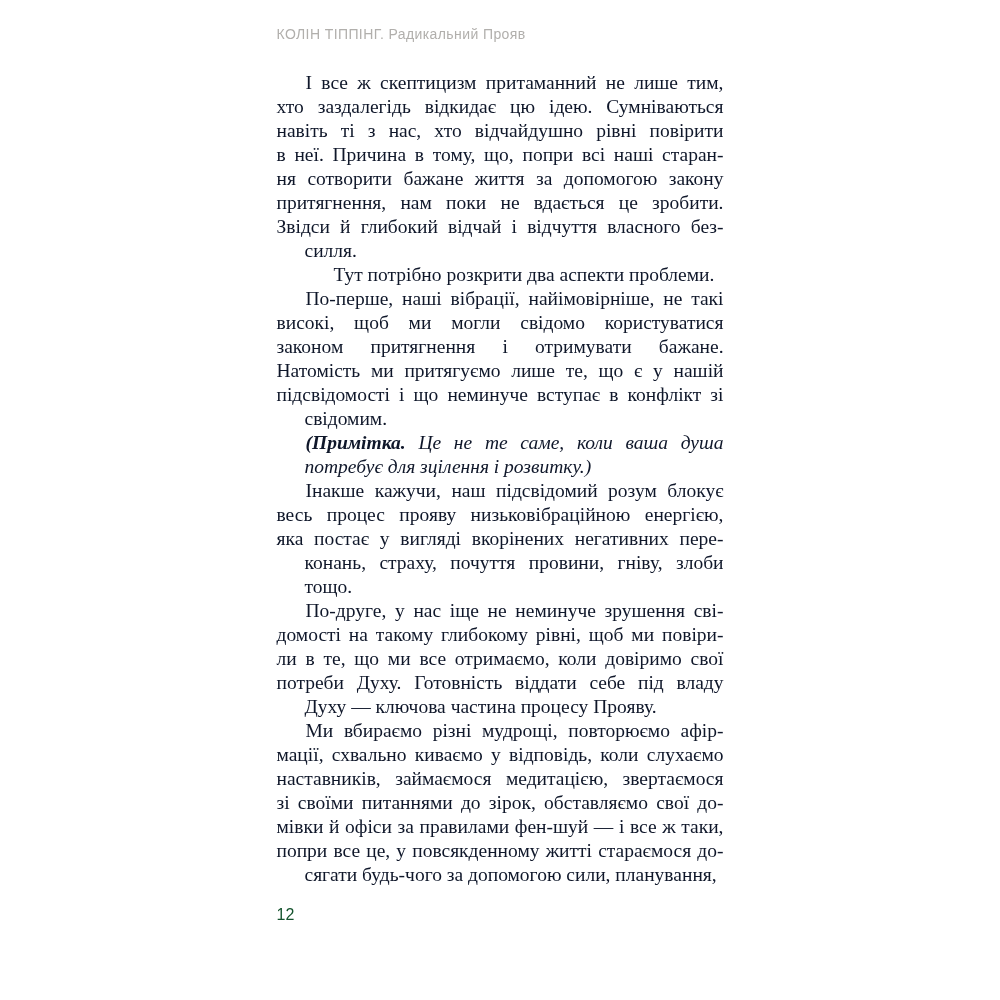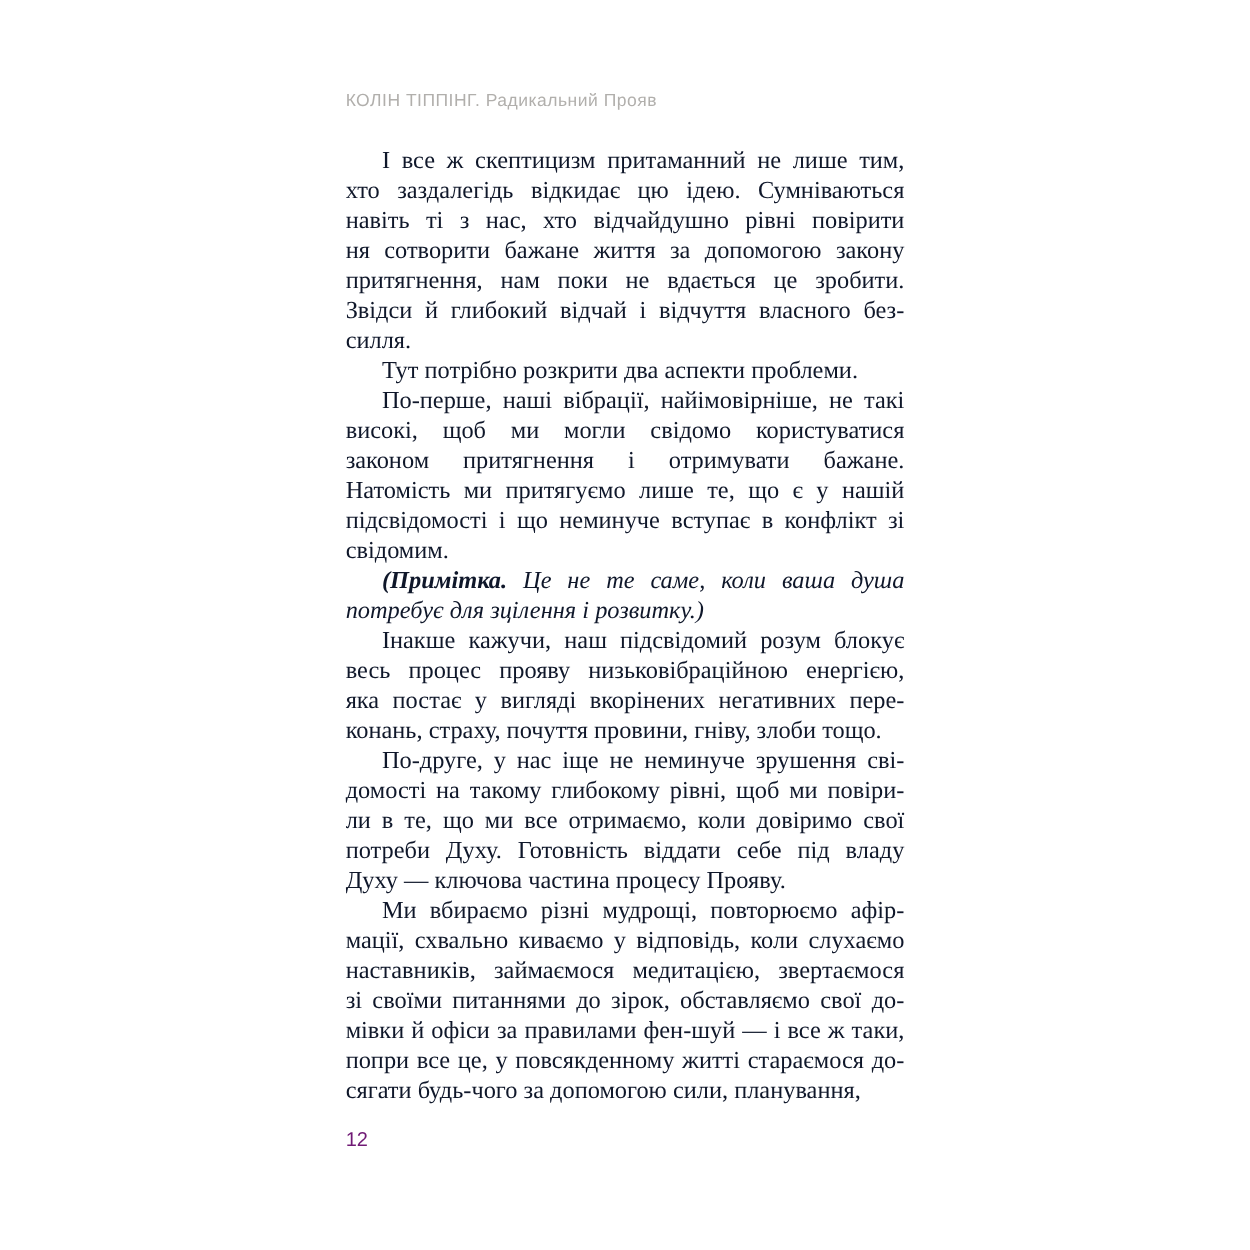--- a/index.html
+++ b/index.html
@@ -6,21 +6,21 @@
     margin: 0;
     padding: 0;
     width: 1000px;
     height: 1000px;
     background: #ffffff;
     overflow: hidden;
   }
   .sheet {
     width: 447px;
     margin: 0 auto;
-    padding-top: 72px;
+    padding-top: 26px;
   }
   .running-header {
     font-family: "Liberation Sans", "DejaVu Sans", sans-serif;
     font-size: 14px;
     font-weight: 400;
     letter-spacing: 0.4px;
     color: #b1afac;
     white-space: nowrap;
   }
   .body-text {
@@ -29,42 +29,43 @@
     font-size: 19.5px;
     color: #0f172a;
   }
   .para { margin: 0; }
   .line {
     line-height: 24px;
     text-align: justify;
     text-align-last: justify;
     white-space: normal;
   }
-  .line.last { text-align-last: left; }
+  .line.last { text-align-last: left; margin-left: 28px; }
   .line.first { text-indent: 29px; }
   .para.note { font-style: italic; }
   .para.note b { font-weight: bold; }
   .page-number {
     margin-top: 19px;
     font-family: "Liberation Sans", "DejaVu Sans", sans-serif;
     font-size: 16px;
-    color: #701a75;
+    color: #14532d;
   }
 </style>
 </head>
 <body>
 
 <div class="sheet">
   <div class="running-header">КОЛІН ТІППІНГ. Радикальний Прояв</div>
 
   <div class="body-text">
       <div class="para">
         <div class="line first">І все ж скептицизм притаманний не лише тим,</div>
         <div class="line">хто заздалегідь відкидає цю ідею. Сумніваються</div>
         <div class="line">навіть ті з нас, хто відчайдушно рівні повірити</div>
+        <div class="line">в неї. Причина в тому, що, попри всі наші старан-</div>
         <div class="line">ня сотворити бажане життя за допомогою закону</div>
         <div class="line">притягнення, нам поки не вдається це зробити.</div>
         <div class="line">Звідси й глибокий відчай і відчуття власного без-</div>
         <div class="line last">силля.</div>
       </div>
       <div class="para">
         <div class="line first last">Тут потрібно розкрити два аспекти проблеми.</div>
       </div>
       <div class="para">
         <div class="line first">По-перше, наші вібрації, найімовірніше, не такі</div>

